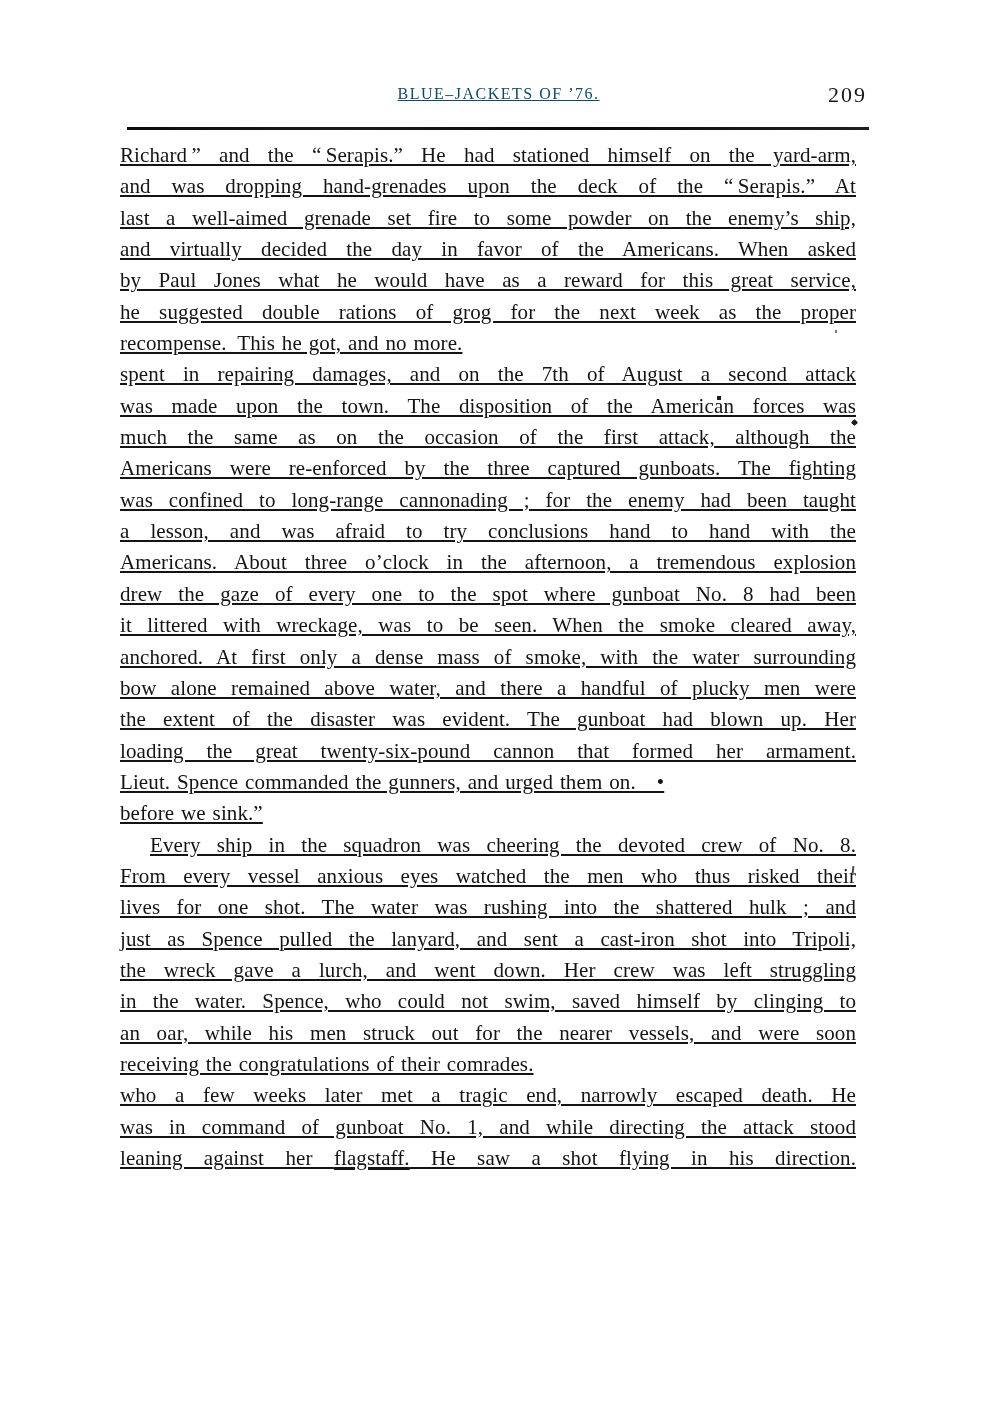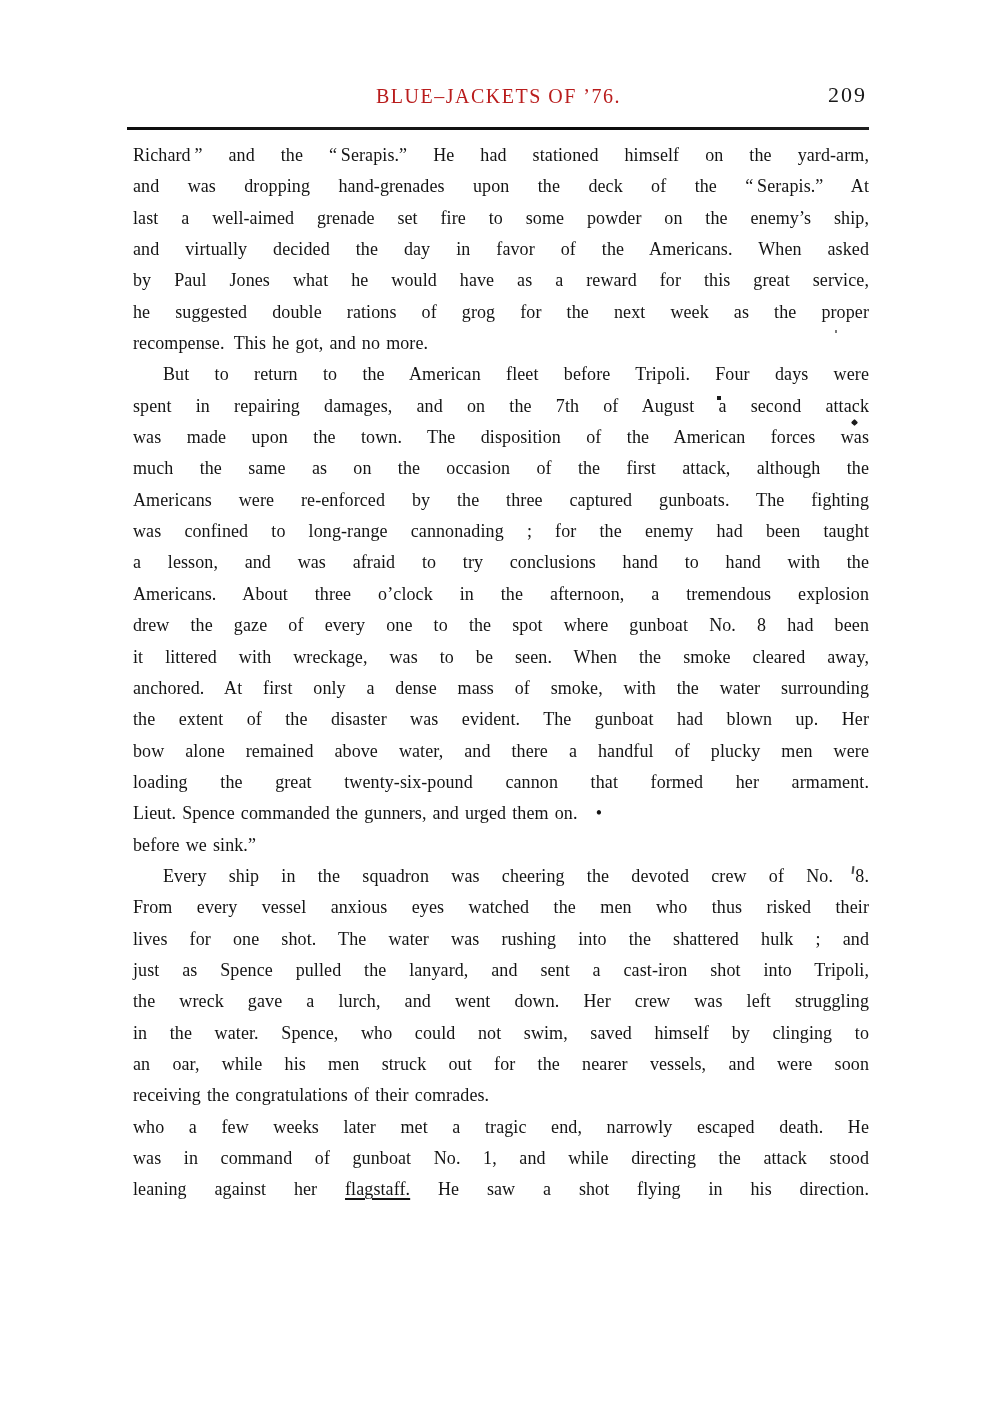--- a/index.html
+++ b/index.html
@@ -14,46 +14,48 @@
     overflow:hidden;
   }
   .running-head {
     position:absolute;
     left:130px; top:85px;
     width:737px; height:30px;
   }
   .head-title {
     position:absolute; left:0; right:0; top:0;
     text-align:center;
-    font-size:20px;
+    font-size:16px;
     letter-spacing:1.5px;
     white-space:nowrap;
-    color:#b91c1c;
+    color:#0c4a6e;
+    text-decoration:underline;
   }
   .folio {
     position:absolute; right:0; top:-3px;
     font-size:22px;
     letter-spacing:2px;
     color:#181818;
     margin-left:42px;
   }
   .head-rule {
     position:absolute;
     left:127px; top:127px;
     width:742px; height:3px;
     background:linear-gradient(90deg,#0d0d0d 0%,#1a1a1a 30%,#0a0a0a 60%,#1f1f1f 100%);
   }
   .textcol {
     position:absolute;
-    left:133px; top:140px;
+    left:120px; top:140px;
     width:736px;
-    font-size:18px;
+    font-size:21px;
     line-height:31.35px;
     word-spacing:1.5px;
     letter-spacing:0.1px;
+    text-decoration:underline;
   }
   .ln {
     height:31.35px;
     text-align:justify;
     text-align-last:justify;
     -moz-text-align-last:justify;
   }
   .ln.end {
     text-align-last:left;
     -moz-text-align-last:left;
@@ -83,33 +85,32 @@
   <div class="head-rule"></div>
 
   <div class="textcol">
     <div class="ln">Richard ” and the “ Serapis.” He had stationed himself on the yard-arm,</div>
     <div class="ln">and was dropping hand-grenades upon the deck of the “ Serapis.” At</div>
     <div class="ln">last a well-aimed grenade set fire to some powder on the enemy’s ship,</div>
     <div class="ln">and virtually decided the day in favor of the Americans. When asked</div>
     <div class="ln">by Paul Jones what he would have as a reward for this great service,</div>
     <div class="ln">he suggested double rations of grog for the next week as the proper</div>
     <div class="ln end">recompense. This he got, and no more.</div>
-    <div class="ln ind">But to return to the American fleet before Tripoli. Four days were</div>
     <div class="ln">spent in repairing damages, and on the 7th of August a second attack</div>
     <div class="ln">was made upon the town. The disposition of the American forces was</div>
     <div class="ln">much the same as on the occasion of the first attack, although the</div>
     <div class="ln">Americans were re-enforced by the three captured gunboats. The fighting</div>
     <div class="ln">was confined to long-range cannonading ; for the enemy had been taught</div>
     <div class="ln">a lesson, and was afraid to try conclusions hand to hand with the</div>
     <div class="ln">Americans. About three o’clock in the afternoon, a tremendous explosion</div>
     <div class="ln">drew the gaze of every one to the spot where gunboat No. 8 had been</div>
     <div class="ln">it littered with wreckage, was to be seen. When the smoke cleared away,</div>
     <div class="ln">anchored. At first only a dense mass of smoke, with the water surrounding</div>
+    <div class="ln">bow alone remained above water, and there a handful of plucky men were</div>
     <div class="ln">the extent of the disaster was evident. The gunboat had blown up. Her</div>
-    <div class="ln">bow alone remained above water, and there a handful of plucky men were</div>
     <div class="ln">loading the great twenty-six-pound cannon that formed her armament.</div>
     <div class="ln end">Lieut. Spence commanded the gunners, and urged them on. •</div>
     <div class="ln end">before we sink.”</div>
     <div class="ln ind">Every ship in the squadron was cheering the devoted crew of No. 8.</div>
     <div class="ln">From every vessel anxious eyes watched the men who thus risked their</div>
     <div class="ln">lives for one shot. The water was rushing into the shattered hulk ; and</div>
     <div class="ln">just as Spence pulled the lanyard, and sent a cast-iron shot into Tripoli,</div>
     <div class="ln">the wreck gave a lurch, and went down. Her crew was left struggling</div>
     <div class="ln">in the water. Spence, who could not swim, saved himself by clinging to</div>
     <div class="ln">an oar, while his men struck out for the nearer vessels, and were soon</div>

